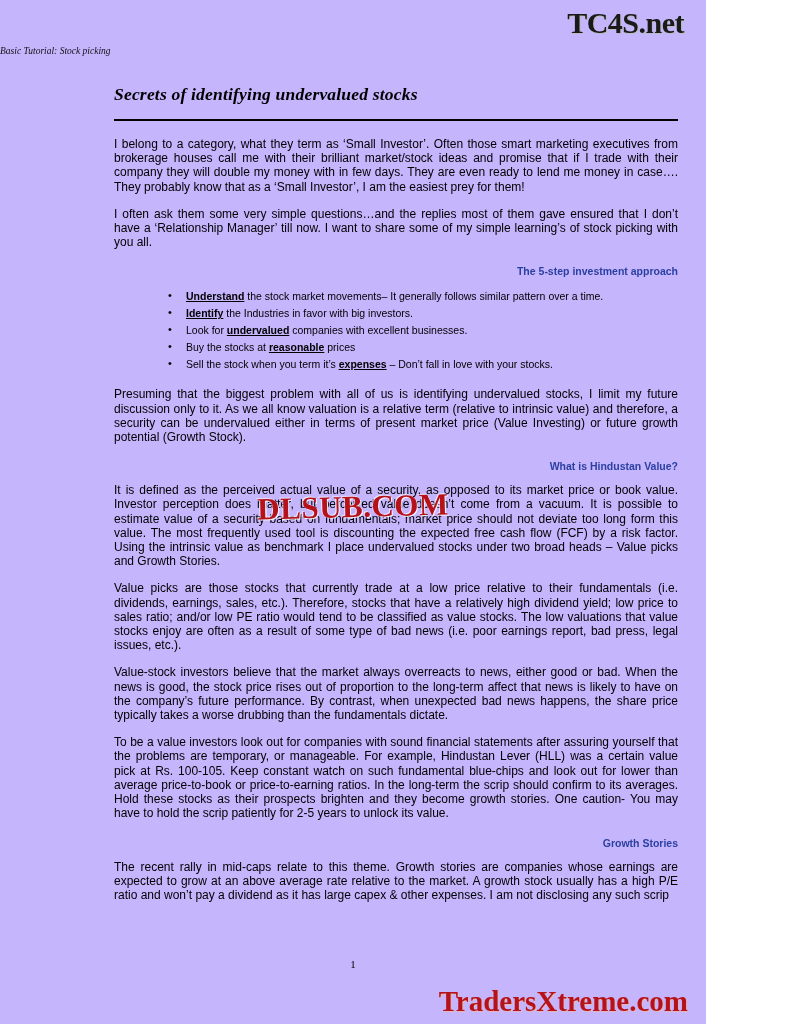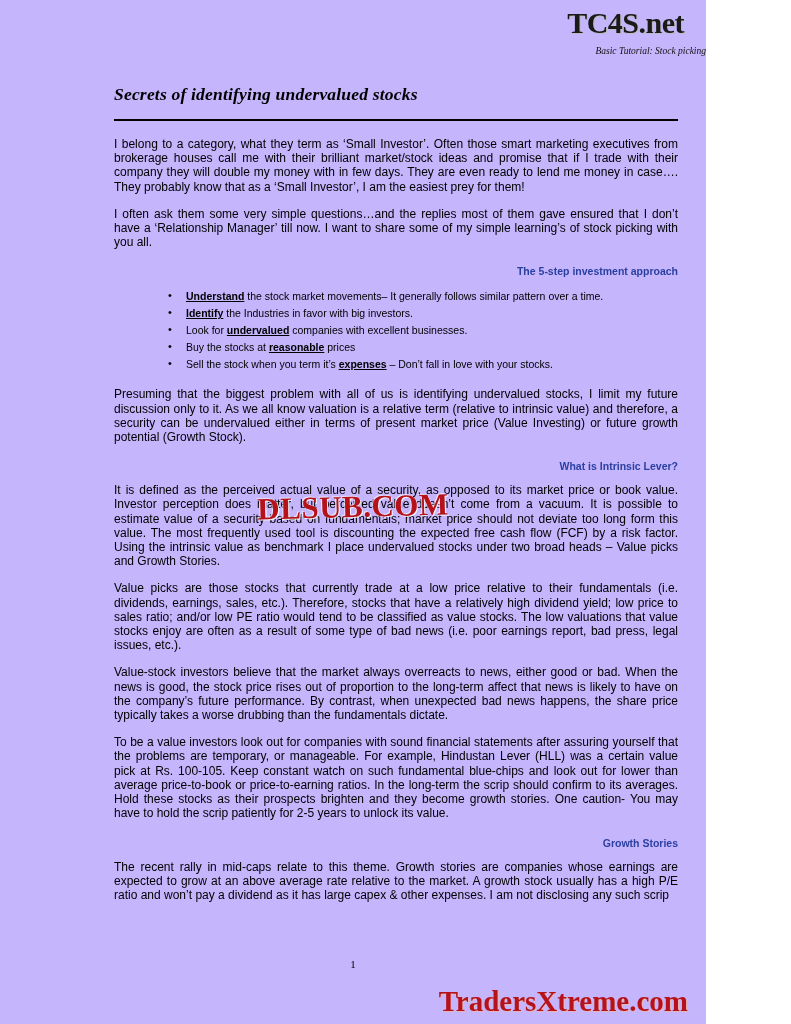--- a/index.html
+++ b/index.html
@@ -26,21 +26,21 @@
     font-weight: bold;
     color: #1a1a1a;
     letter-spacing: -0.5px;
     text-shadow: 1px 1px 0 #bbbbbb;
   }
   .header-note {
     position: absolute;
     top: 46px;
     left: 0;
     width: 100%;
-    text-align: right;
+    text-align: left;
     font-size: 9.5px;
     font-style: italic;
     color: #111111;
     font-family: "Liberation Serif", serif;
   }
   .content {
     position: absolute;
     left: 114px;
     top: 84px;
     width: 564px;
@@ -154,21 +154,21 @@
     <ul class="bullets">
       <li><span></span><b class="u">Understand</b><span> the stock market movements– It generally follows similar pattern over a time.</span></li>
       <li><span></span><b class="u">Identify</b><span> the Industries in favor with big investors.</span></li>
       <li><span>Look for </span><b class="u">undervalued</b><span> companies with excellent businesses.</span></li>
       <li><span>Buy the stocks at </span><b class="u">reasonable</b><span> prices</span></li>
       <li><span>Sell the stock when you term it’s </span><b class="u">expenses</b><span> – Don’t fall in love with your stocks.</span></li>
     </ul>
 
     <p class="body">Presuming that the biggest problem with all of us is identifying undervalued stocks, I limit my future discussion only to it. As we all know valuation is a relative term (relative to intrinsic value) and therefore, a security can be undervalued either in terms of present market price (Value Investing) or future growth potential (Growth Stock).</p>
 
-    <h2 class="sec">What is Intrinsic Lever?</h2>
+    <h2 class="sec">What is Hindustan Value?</h2>
     <p class="body">It is defined as the perceived actual value of a security, as opposed to its market price or book value. Investor perception does matter, but perceived value doesn’t come from a vacuum. It is possible to estimate value of a security based on fundamentals; market price should not deviate too long form this value. The most frequently used tool is discounting the expected free cash flow (FCF) by a risk factor. Using the intrinsic value as benchmark I place undervalued stocks under two broad heads – Value picks and Growth Stories.</p>
 
     <p class="body">Value picks are those stocks that currently trade at a low price relative to their fundamentals (i.e. dividends, earnings, sales, etc.). Therefore, stocks that have a relatively high dividend yield; low price to sales ratio; and/or low PE ratio would tend to be classified as value stocks. The low valuations that value stocks enjoy are often as a result of some type of bad news (i.e. poor earnings report, bad press, legal issues, etc.).</p>
     <p class="body">Value-stock investors believe that the market always overreacts to news, either good or bad. When the news is good, the stock price rises out of proportion to the long-term affect that news is likely to have on the company’s future performance. By contrast, when unexpected bad news happens, the share price typically takes a worse drubbing than the fundamentals dictate.</p>
     <p class="body">To be a value investors look out for companies with sound financial statements after assuring yourself that the problems are temporary, or manageable. For example, Hindustan Lever (HLL) was a certain value pick at Rs. 100-105. Keep constant watch on such fundamental blue-chips and look out for lower than average price-to-book or price-to-earning ratios. In the long-term the scrip should confirm to its averages. Hold these stocks as their prospects brighten and they become growth stories. One caution- You may have to hold the scrip patiently for 2-5 years to unlock its value.</p>
 
     <h2 class="sec">Growth Stories</h2>
     <p class="body">The recent rally in mid-caps relate to this theme. Growth stories are companies whose earnings are expected to grow at an above average rate relative to the market. A growth stock usually has a high P/E ratio and won’t pay a dividend as it has large capex &amp; other expenses. I am not disclosing any such scrip</p>
 
   </div>

